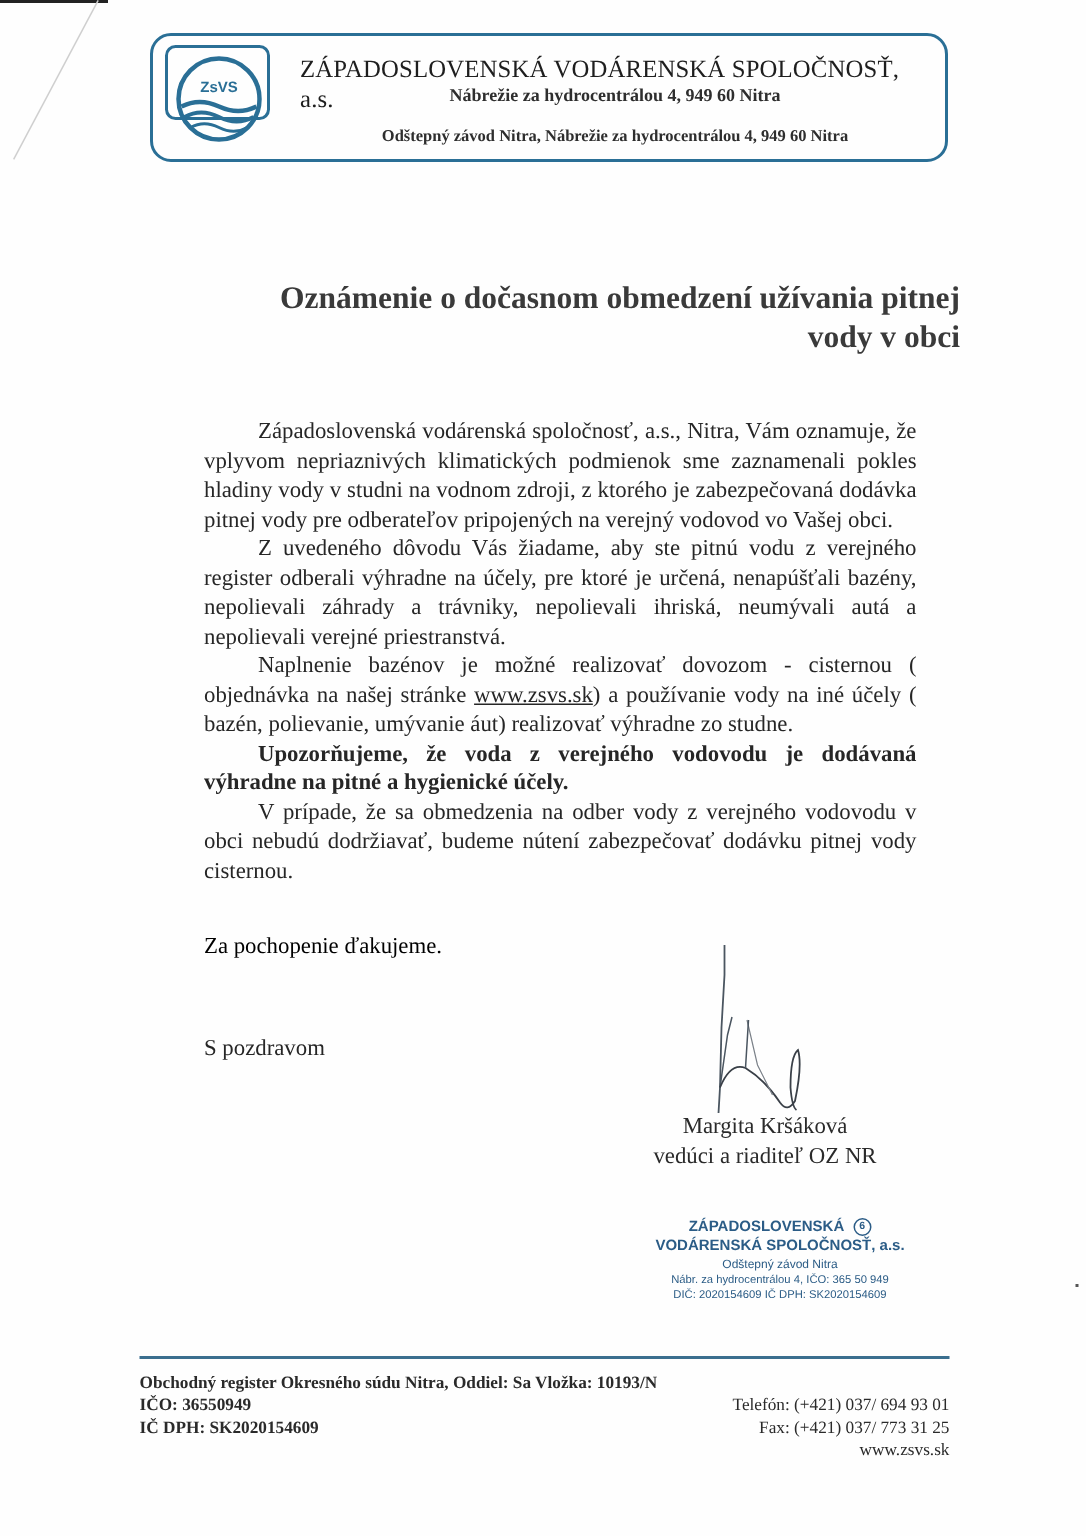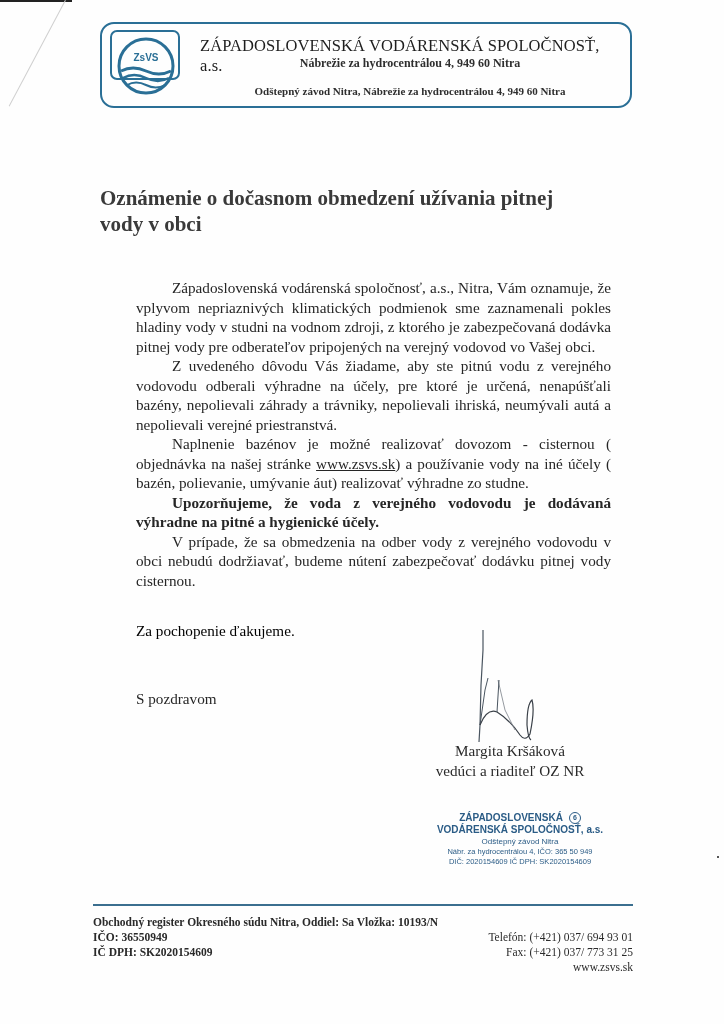--- a/index.html
+++ b/index.html
@@ -17,21 +17,21 @@
   }
   .logo-box {
     left: 110px; top: 30px; width: 70px; height: 50px; box-sizing: border-box;
     border: 2px solid #2a6f96; border-radius: 7px;
   }
   .logo-box svg { position: absolute; left: 3px; top: 3px; }
   .company-name { left: 200px; top: 36px; width: 420px; font-size: 16.5px; color: #1e1e1e; letter-spacing: 0.1px; }
   .company-addr { left: 200px; top: 56px; width: 420px; text-align: center; font-size: 12px; font-weight: bold; color: #2e2e2e; }
   .company-branch { left: 200px; top: 85px; width: 420px; text-align: center; font-size: 11px; font-weight: bold; color: #2e2e2e; }
 
-  .title { left: 100px; top: 185px; width: 540px; text-align: left; font-size: 21px; font-weight: bold; line-height: 26px; color: #3a3a3a; }
+  .title { left: 100px; top: 185px; width: 540px; text-align: right; font-size: 21px; font-weight: bold; line-height: 26px; color: #3a3a3a; }
 
   .body-text { left: 136px; top: 278px; width: 475px; font-size: 15.2px; line-height: 19.5px; color: #262626; text-align: justify; }
   .body-text p { margin: 0; text-indent: 36px; }
   .body-text a { color: #262626; text-decoration: underline; }
   .bold { font-weight: bold; }
 
   .closing { left: 136px; top: 622px; font-size: 15.2px; color: #000000; }
   .greeting { left: 136px; top: 690px; font-size: 15.2px; color: #262626; }
 
   .signature { left: 455px; top: 630px; }
@@ -70,21 +70,21 @@
 <div class="abs company-addr">Nábrežie za hydrocentrálou 4, 949 60 Nitra</div>
 <div class="abs company-branch">Odštepný závod Nitra, Nábrežie za hydrocentrálou 4, 949 60 Nitra</div>
 
 <div class="abs title">
   <div>Oznámenie o dočasnom obmedzení užívania pitnej</div>
   <div>vody v obci</div>
 </div>
 
 <div class="abs body-text">
   <p>Západoslovenská vodárenská spoločnosť, a.s., Nitra, Vám oznamuje, že vplyvom nepriaznivých klimatických podmienok sme zaznamenali pokles hladiny vody v studni na vodnom zdroji, z ktorého je zabezpečovaná dodávka pitnej vody pre odberateľov pripojených na verejný vodovod vo Vašej obci.</p>
-  <p>Z uvedeného dôvodu Vás žiadame, aby ste pitnú vodu z verejného vodovodu odberali výhradne na účely, pre ktoré je určená, nenapúšťali bazény, nepolievali záhrady a trávniky, nepolievali ihriská, neumývali autá a nepolievali verejné priestranstvá.</p>
+  <p>Z uvedeného dôvodu Vás žiadame, aby ste pitnú vodu z verejného register odberali výhradne na účely, pre ktoré je určená, nenapúšťali bazény, nepolievali záhrady a trávniky, nepolievali ihriská, neumývali autá a nepolievali verejné priestranstvá.</p>
   <p><span>Naplnenie bazénov je možné realizovať dovozom - cisternou ( objednávka na našej stránke </span><a>www.zsvs.sk</a><span>) a používanie vody na iné účely ( bazén, polievanie, umývanie áut) realizovať výhradne zo studne.</span></p>
   <p class="bold">Upozorňujeme, že voda z verejného vodovodu je dodávaná výhradne na pitné a hygienické účely.</p>
   <p>V prípade, že sa obmedzenia na odber vody z verejného vodovodu v obci nebudú dodržiavať, budeme nútení zabezpečovať dodávku pitnej vody cisternou.</p>
 </div>
 
 <div class="abs closing">Za pochopenie ďakujeme.</div>
 <div class="abs greeting">S pozdravom</div>
 
 <svg class="abs signature" width="120" height="120" viewBox="0 0 120 120">
   <path d="M28 0 L28 20 L26 55 L25 95 L24 112" fill="none" stroke="#4a5560" stroke-width="1.2"></path>

